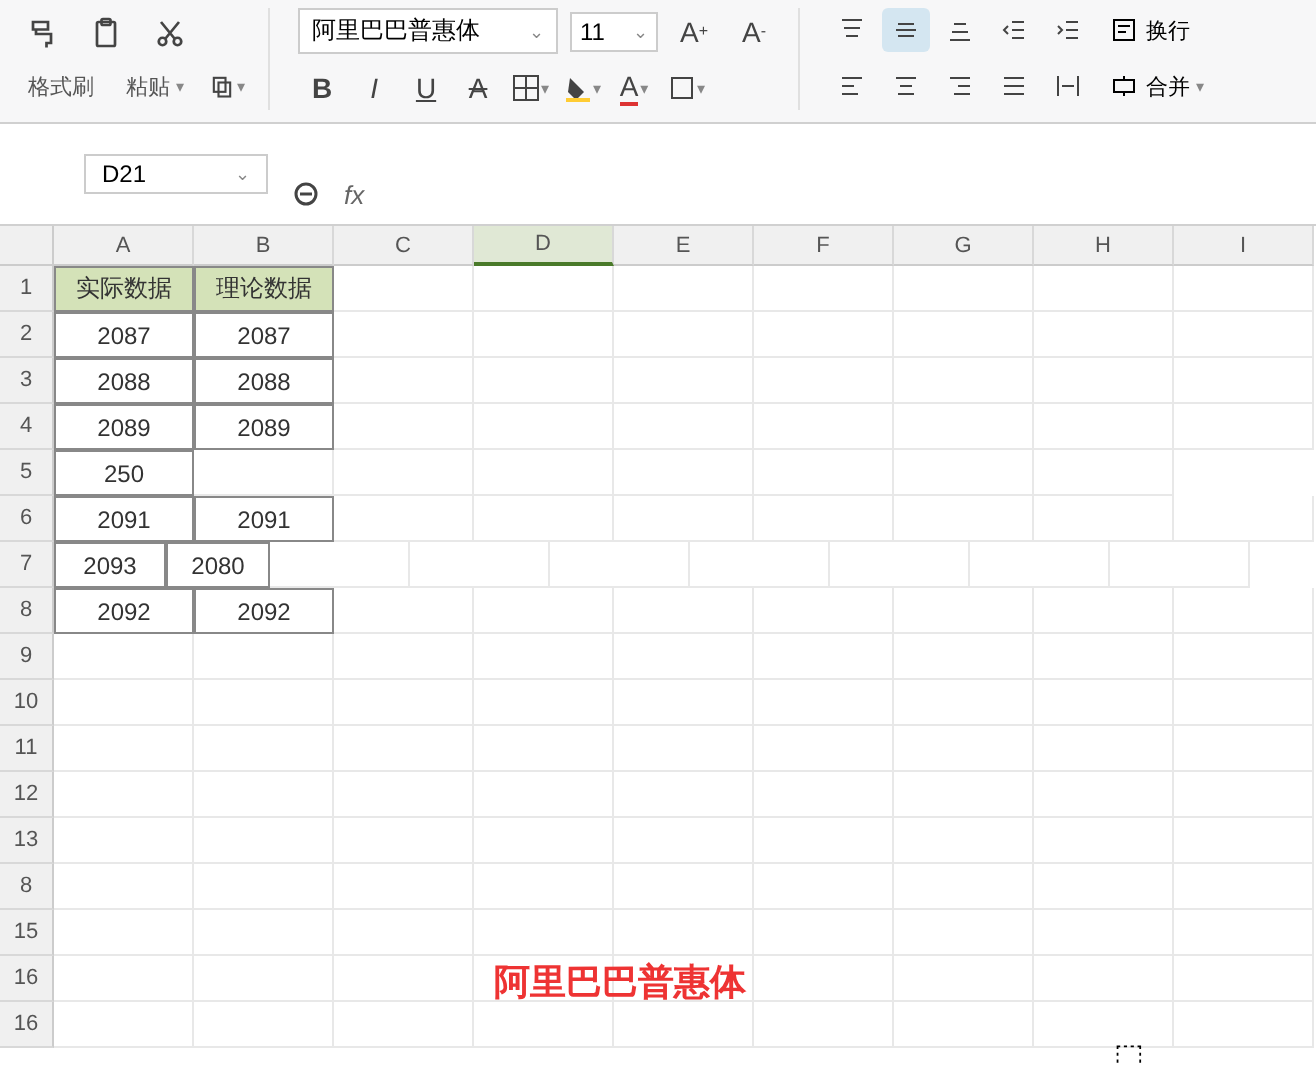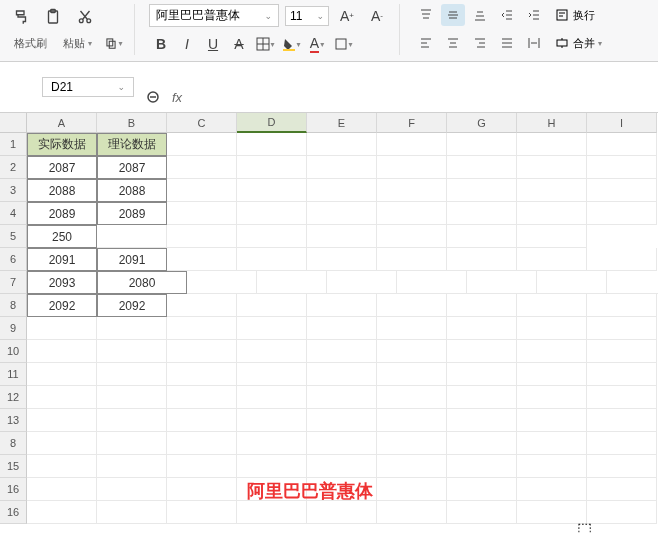--- a/index.html
+++ b/index.html
@@ -351,22 +351,22 @@
         <div class="cell data-cell" style="width: 70px;">2091</div>
         <div class="cell" style="width: 70px;"></div>
         <div class="cell" style="width: 70px;"></div>
         <div class="cell" style="width: 70px;"></div>
         <div class="cell" style="width: 70px;"></div>
         <div class="cell" style="width: 70px;"></div>
         <div class="cell" style="width: 70px;"></div>
         <div class="cell" style="width: 70px;"></div>
       </div>
       <div class="cell-row">
-        <div class="cell data-cell" style="width: 70px;">2093</div>
-        <div class="cell data-cell" style="width: 90px;">2080</div>
+        <div class="cell data-cell" style="width: 56px;">2093</div>
+        <div class="cell data-cell" style="width: 52px;">2080</div>
         <div class="cell" style="width: 70px;"></div>
         <div class="cell" style="width: 70px;"></div>
         <div class="cell" style="width: 70px;"></div>
         <div class="cell" style="width: 70px;"></div>
         <div class="cell" style="width: 70px;"></div>
         <div class="cell" style="width: 70px;"></div>
         <div class="cell" style="width: 70px;"></div>
       </div>
       <div class="cell-row">
         <div class="cell data-cell" style="width: 70px;">2092</div>

